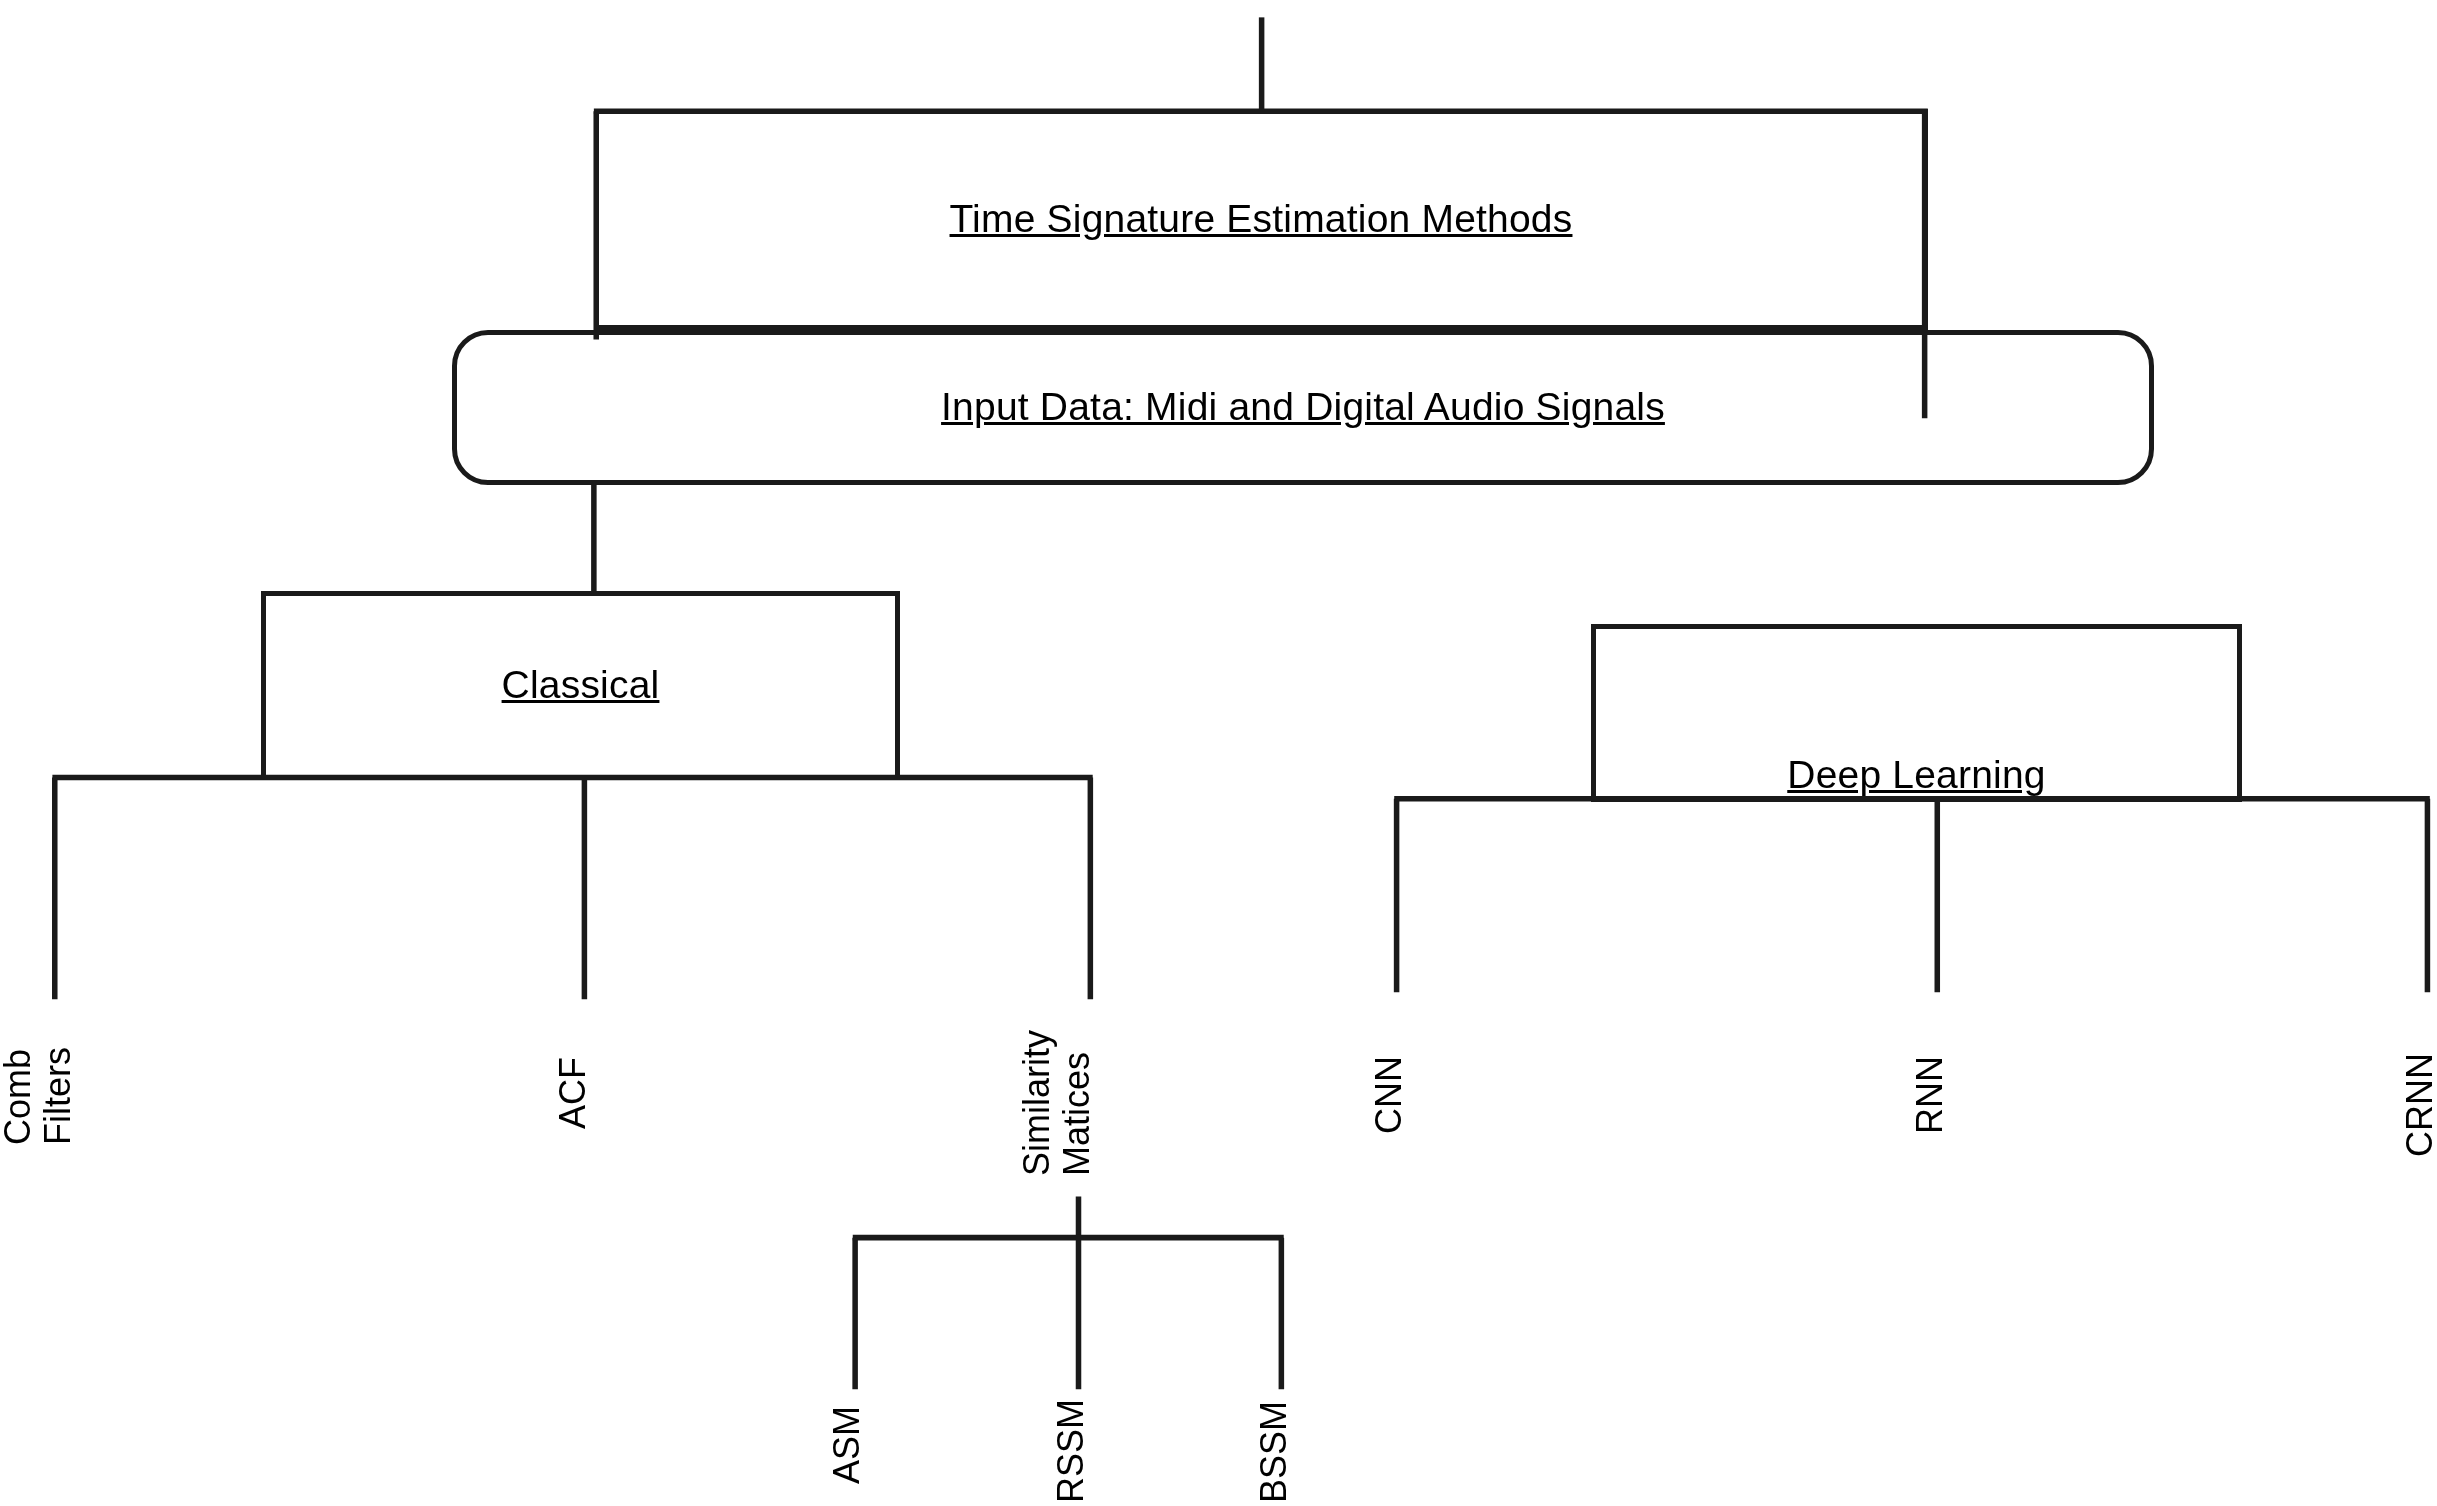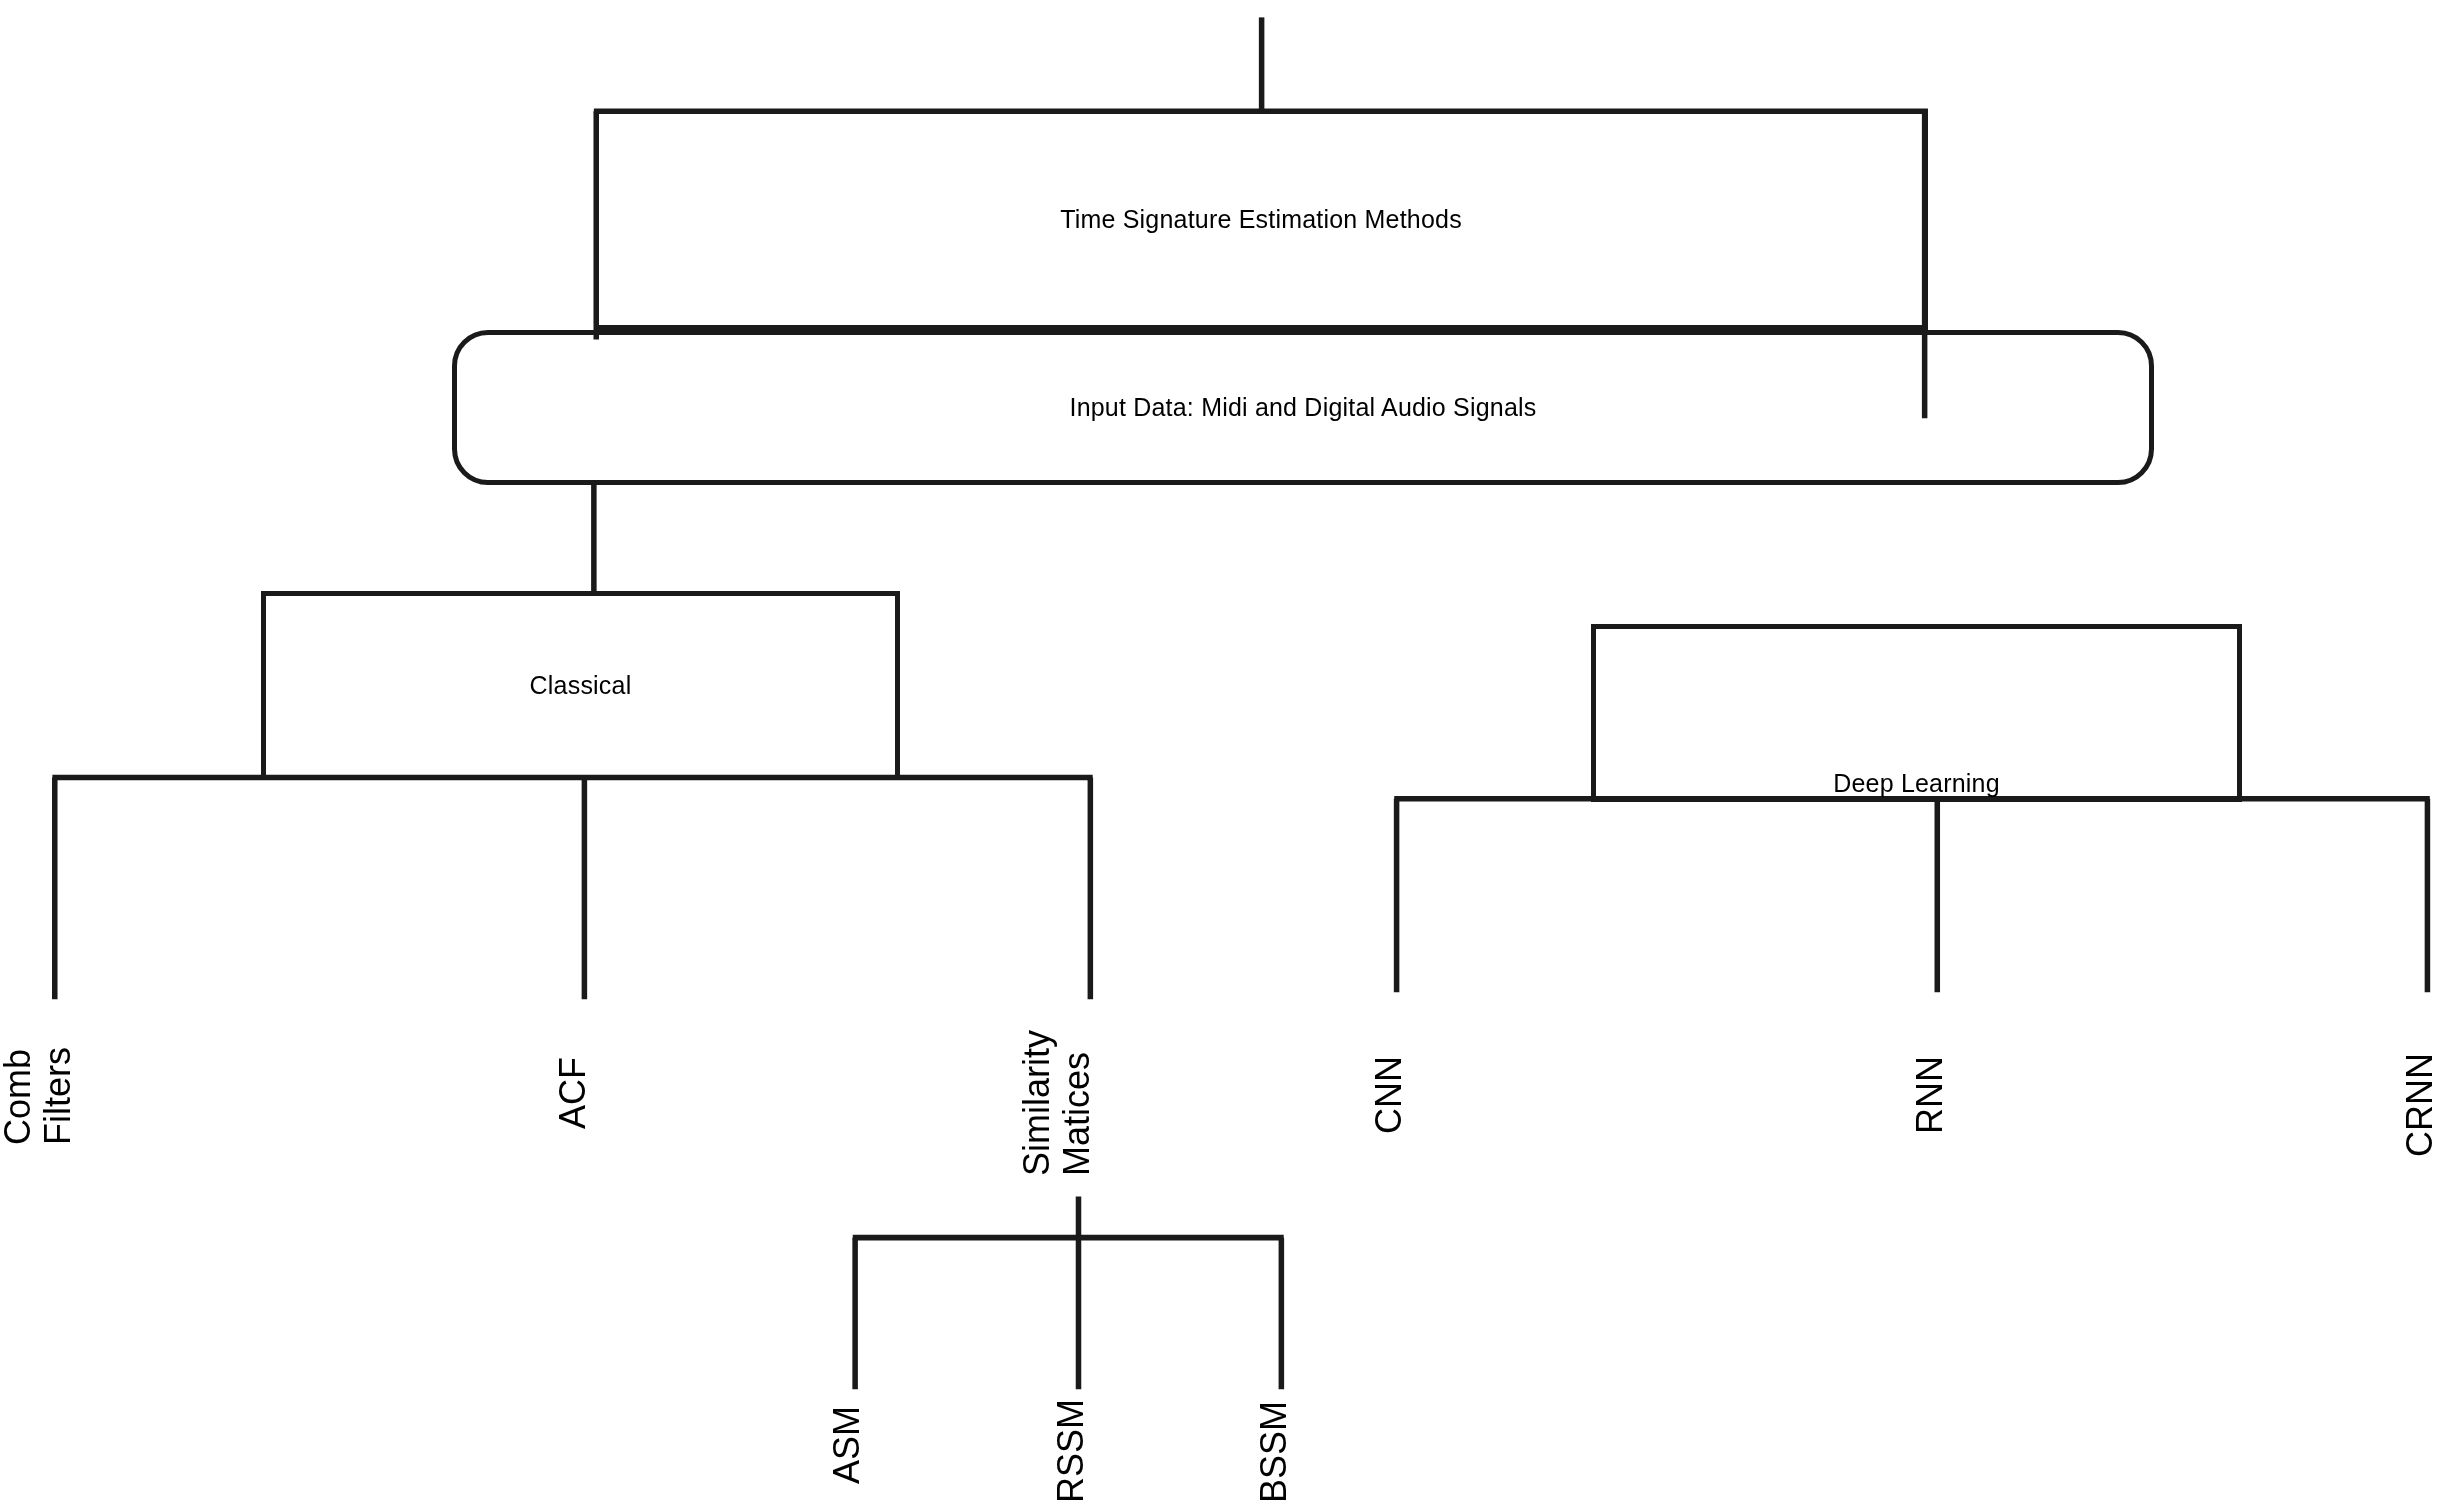--- a/index.html
+++ b/index.html
@@ -38,27 +38,28 @@
     border: 5.5px solid #1a1a1a;
     background: transparent;
     display: flex;
     align-items: center;
     justify-content: center;
   }
   .node-box.rounded {
     border-radius: 36px;
   }
   .node-label {
-    font-size: 25px;
+    font-size: 39px;
     font-weight: 400;
     letter-spacing: 0.2px;
     color: #000000;
     white-space: nowrap;
     line-height: 1.1;
     text-align: center;
+    text-decoration: underline;
   }
   .leaf-label {
     position: absolute;
     font-size: 36px;
     font-weight: 400;
     color: #000000;
     line-height: 1.12;
     white-space: pre-line;
     transform-origin: left top;
     transform: rotate(-90deg);

